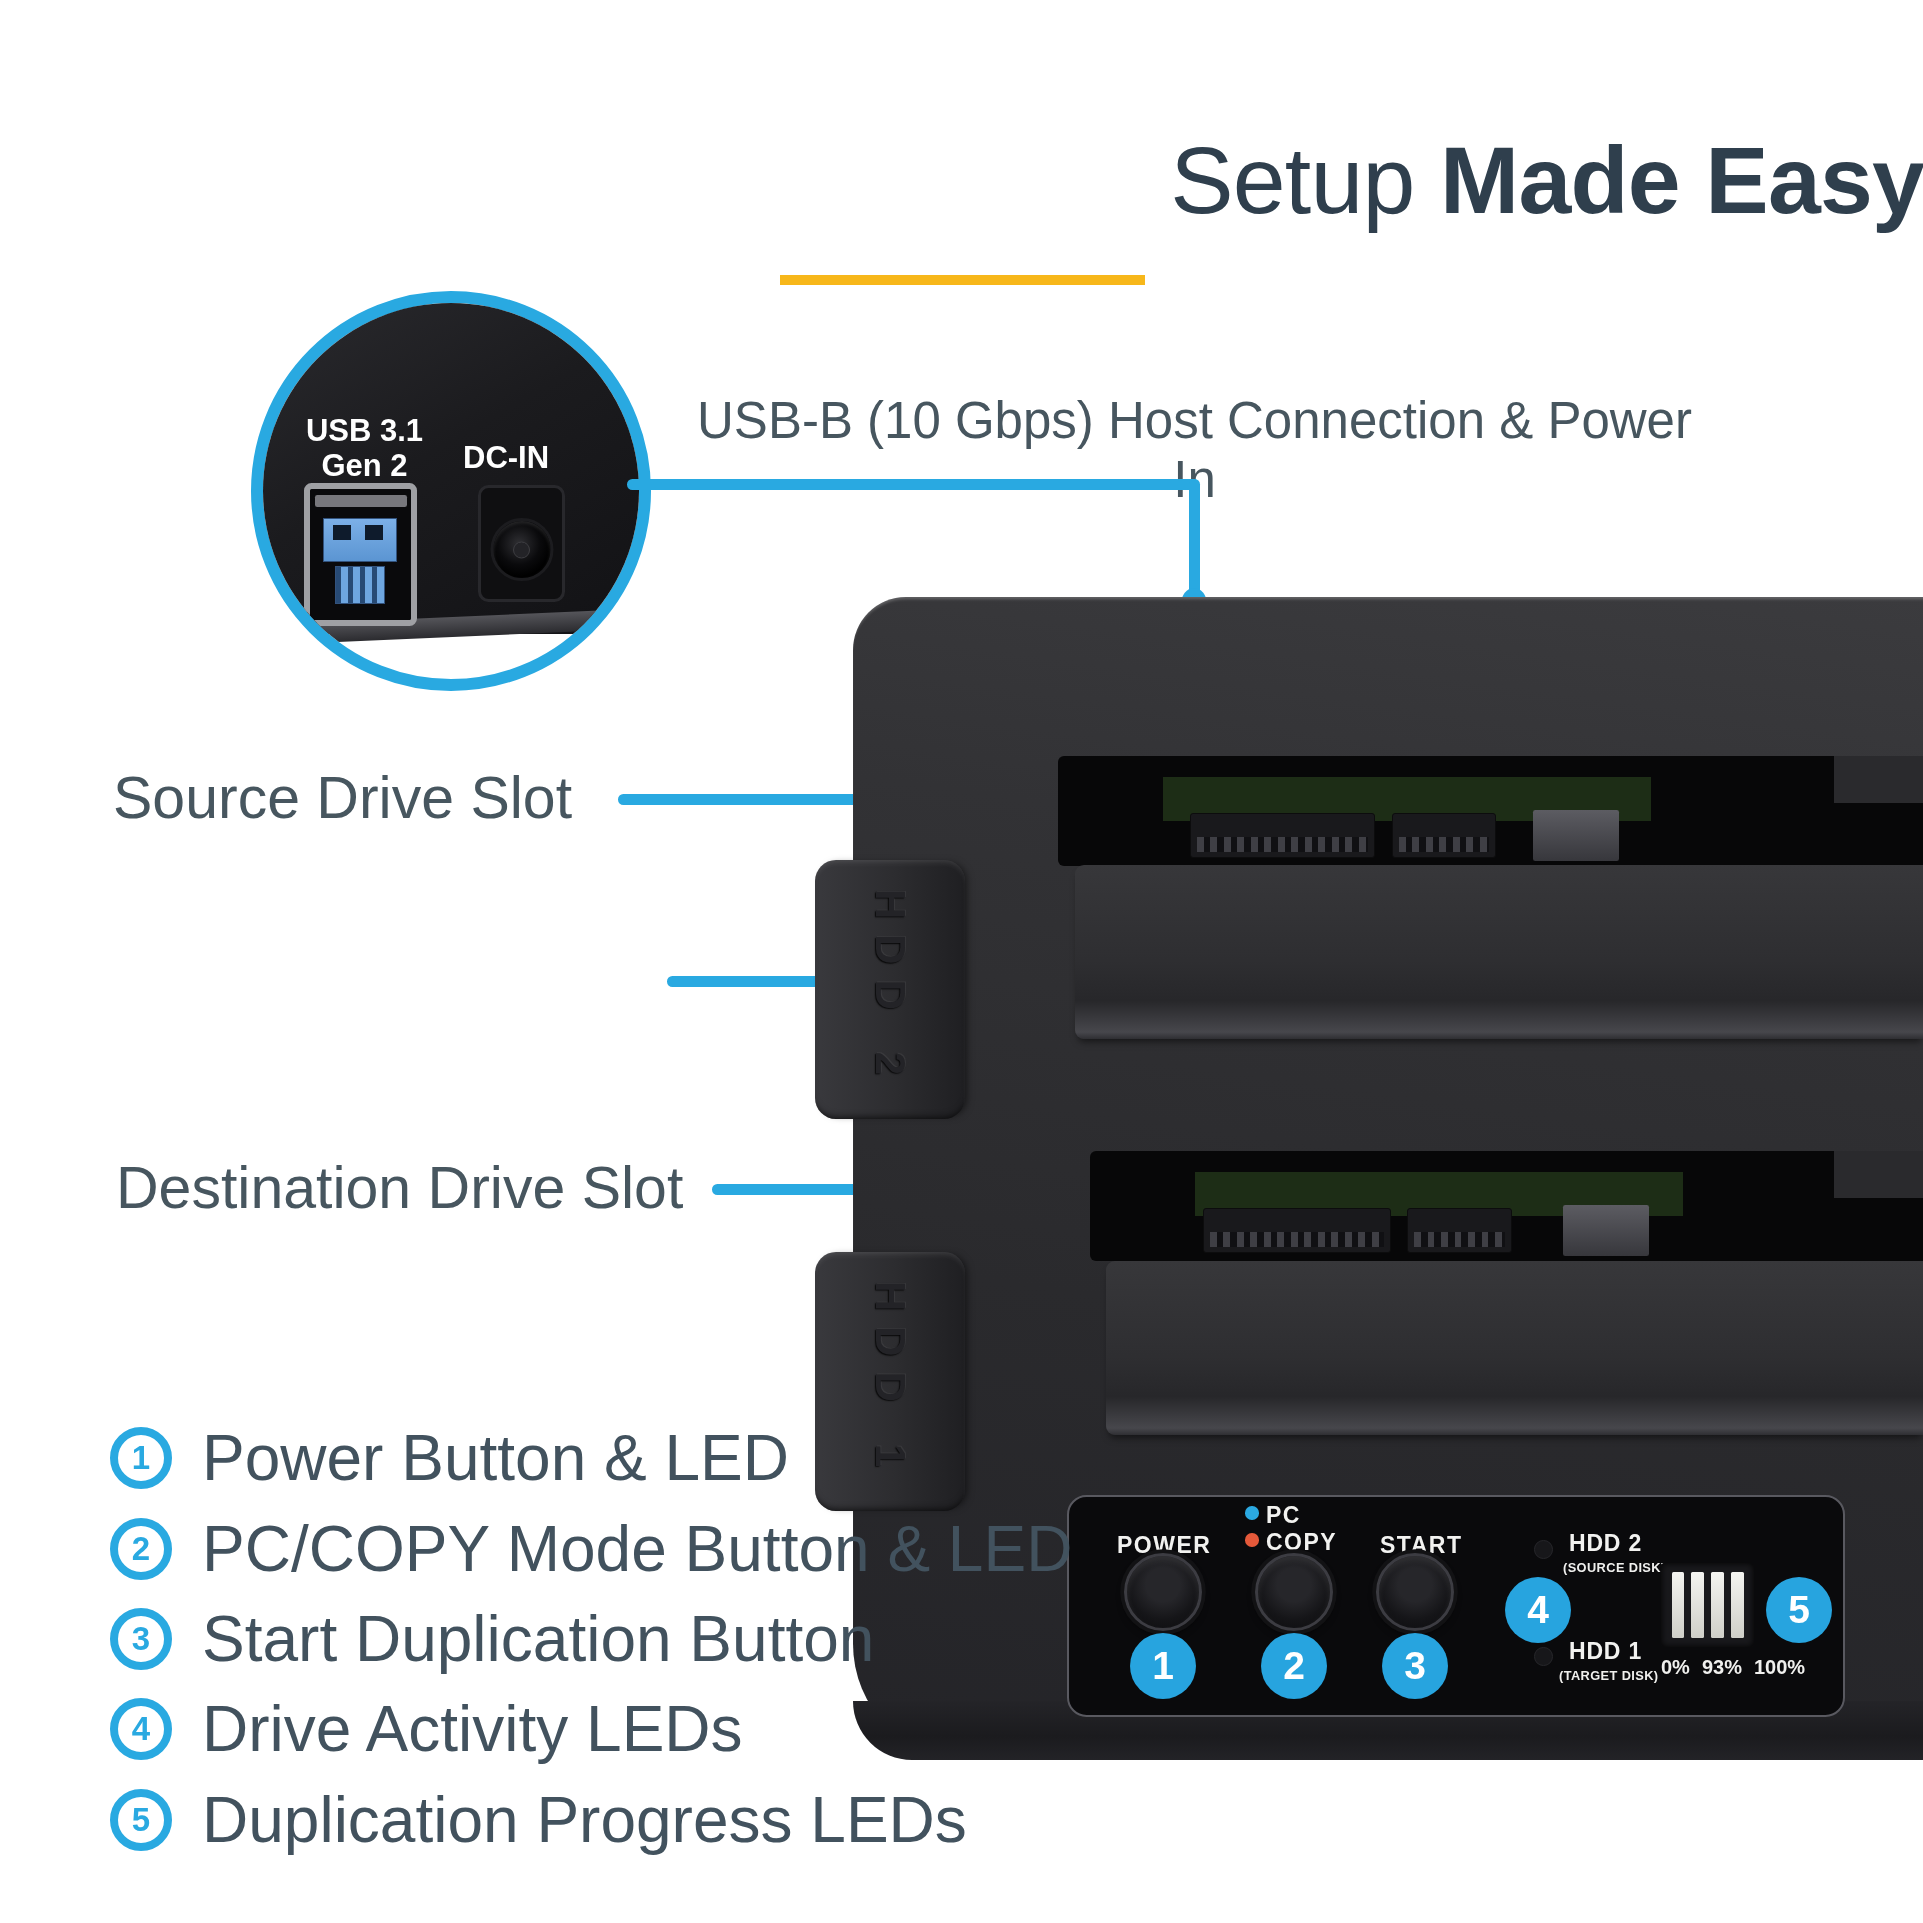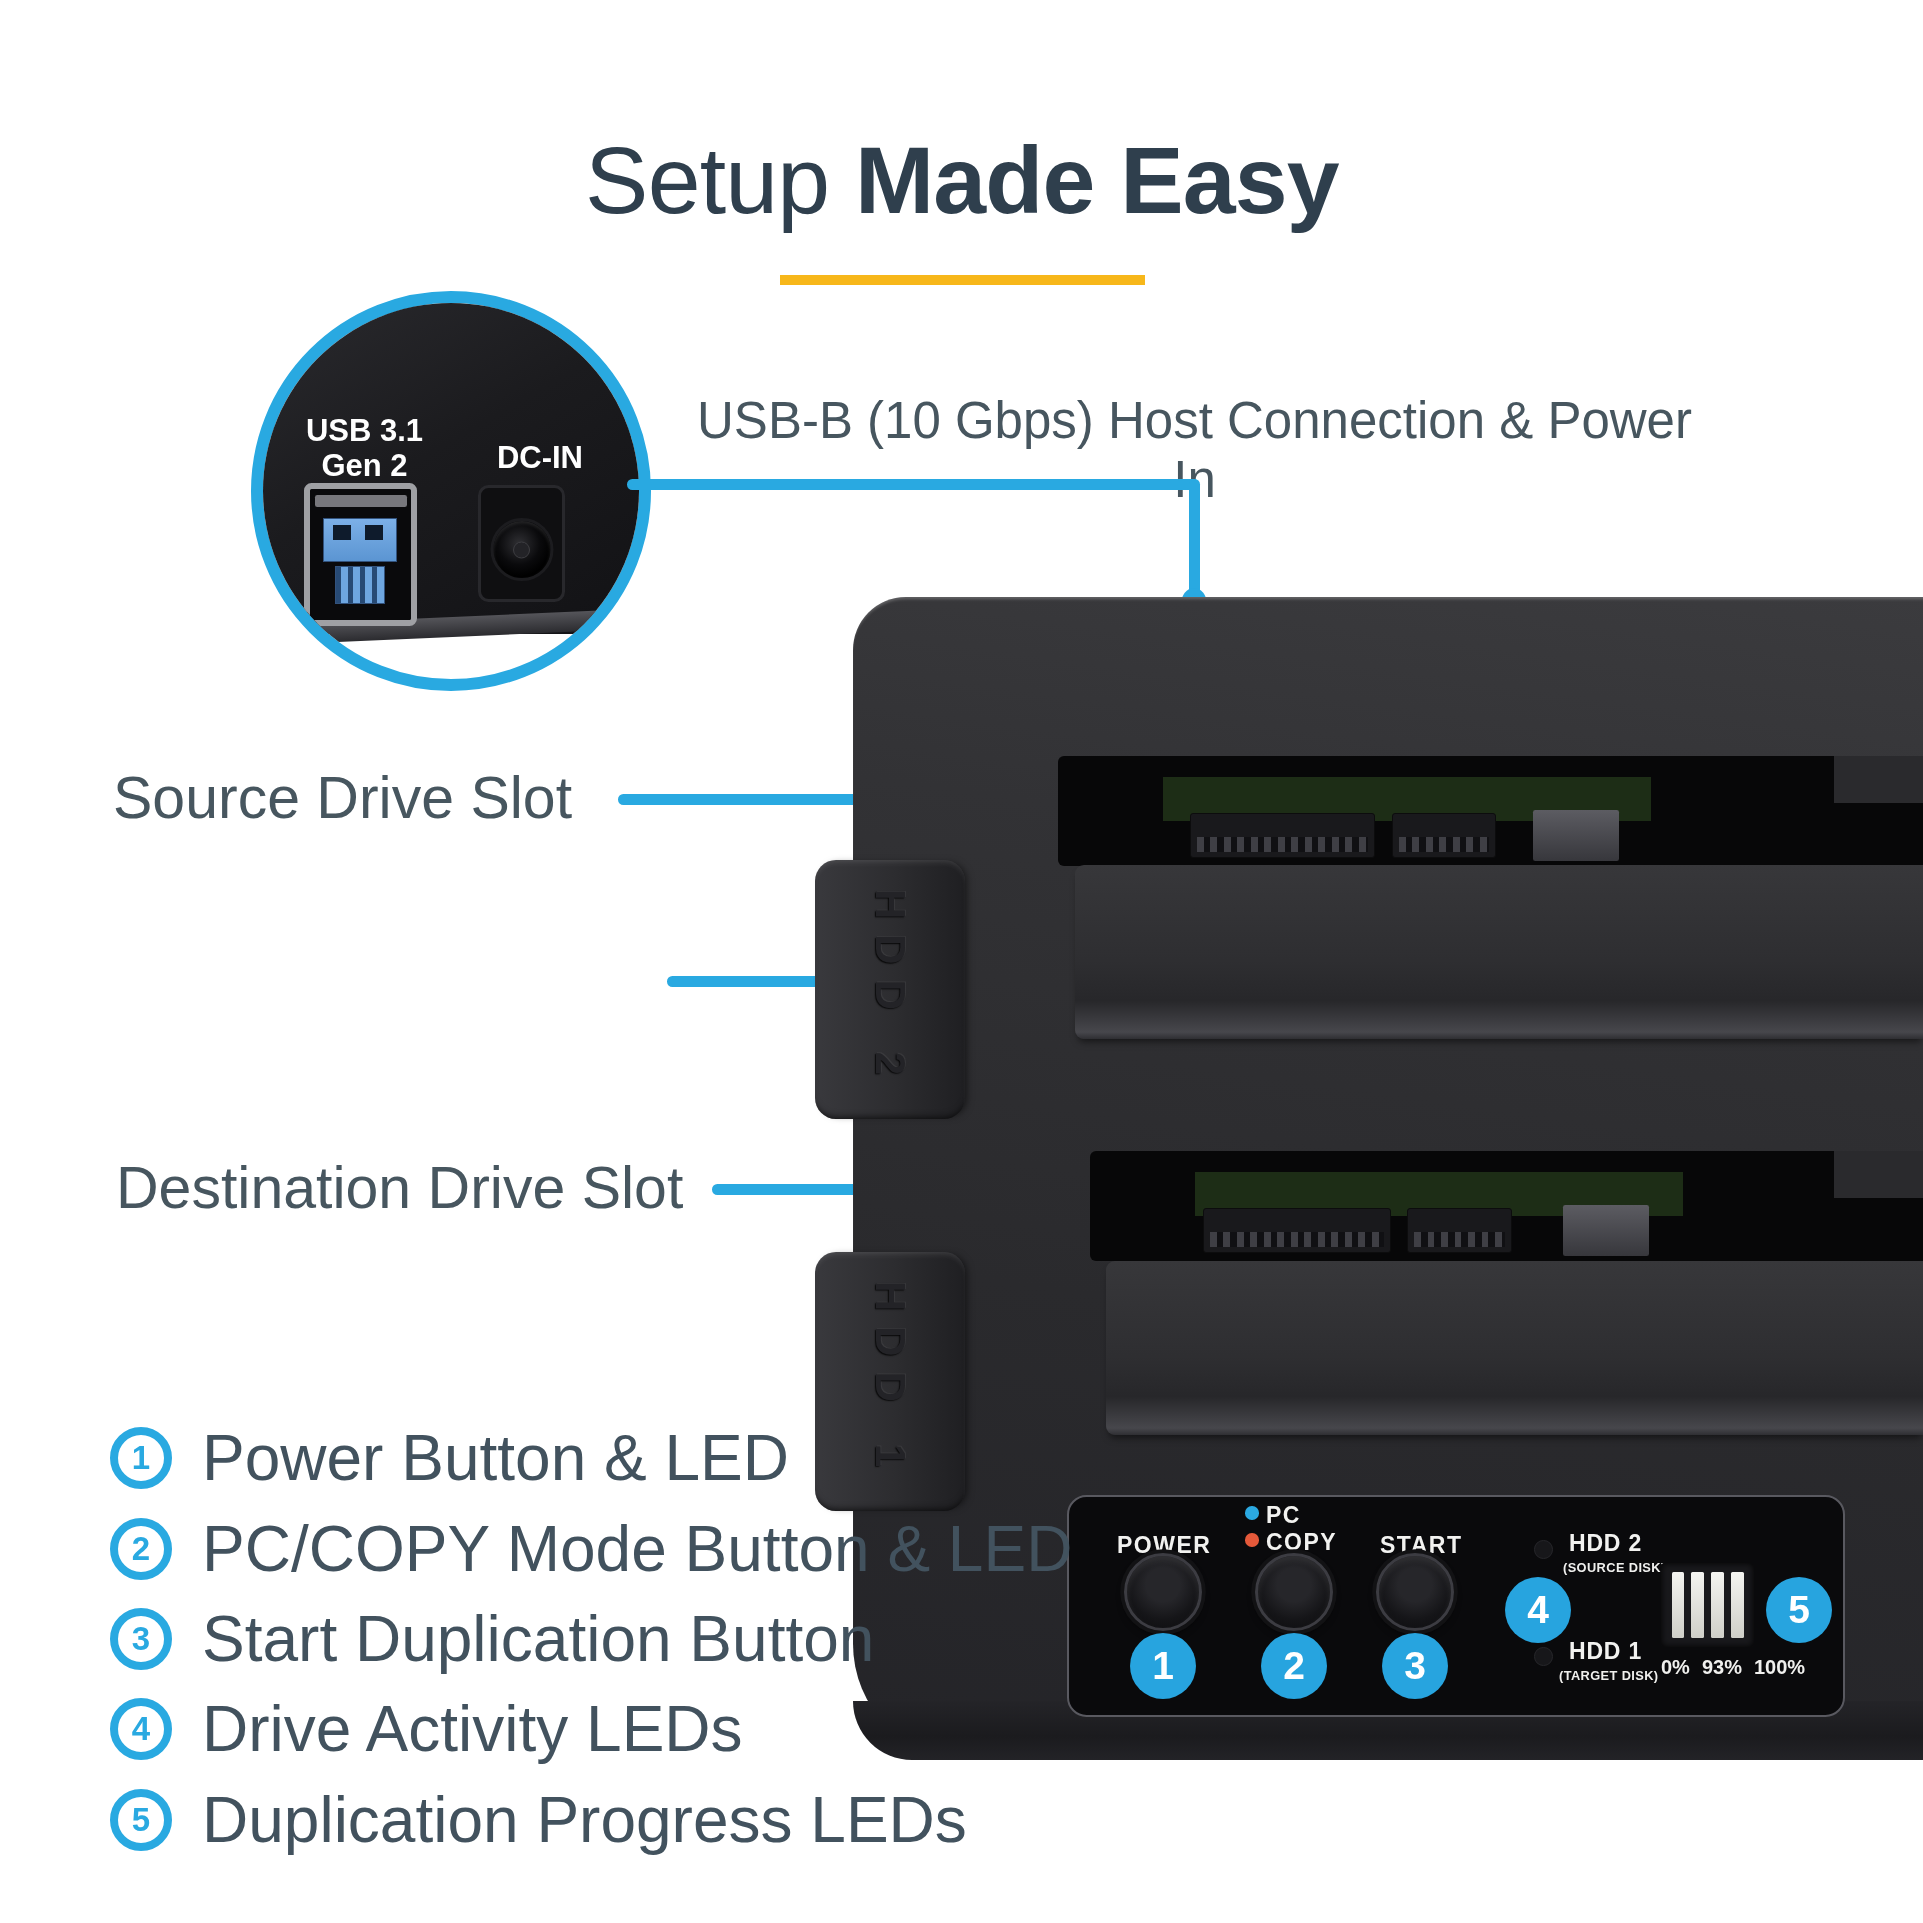--- a/index.html
+++ b/index.html
@@ -1,35 +1,35 @@
 <!DOCTYPE html>
 <html style="font-size:12px"><head>
 <meta charset="utf-8">
 <style>
   html,body{margin:0;padding:0;background:#ffffff;}
   #canvas{position:relative;width:1924px;height:1924px;background:#ffffff;overflow:hidden;
           font-family:"Liberation Sans",sans-serif;}
   .abs{position:absolute;}
 
   
-  .page-title{left:0;top:126px;width:100%;text-align:center;font-size:95px;color:#2f3f4d;letter-spacing:-0.8px;}
+  .page-title{left:0;top:126px;width:100%;text-align:right;font-size:95px;color:#2f3f4d;letter-spacing:-0.8px;}
   .page-title .light{font-weight:300;}
   .page-title .strong{font-weight:700;}
   .title-underline{left:780px;top:275px;width:365px;height:9.8px;background:#f7b71a;}
 
   
   .inset{left:251px;top:291px;width:400px;height:400px;border:12.8px solid #29a9e1;border-radius:50%;
          background:#fff;overflow:hidden;box-sizing:border-box;}
   .inset-black{position:absolute;left:-1.5px;top:-1.5px;width:379px;height:332px;
                background:linear-gradient(150deg,#2a2a2e 0%,#1b1b1e 45%,#121215 100%);}
   .inset-bevel{position:absolute;left:-9px;top:314px;width:394px;height:19.5px;
                background:linear-gradient(180deg,#55555a,#2b2b2f);transform:rotate(-2.5deg);}
   .inset-usb-label{position:absolute;left:22.5px;top:110px;width:158px;text-align:center;color:#fff;
                    font-weight:700;font-size:31px;line-height:35px;}
-  .inset-dc-label{position:absolute;left:200px;top:137px;width:120px;text-align:right;color:#fff;
+  .inset-dc-label{position:absolute;left:200px;top:137px;width:120px;text-align:left;color:#fff;
                   font-weight:700;font-size:31px;}
   .usb-port{position:absolute;left:41px;top:180px;width:113px;height:143px;border:6px solid #9fa0a4;
             border-radius:7.5px;background:#0a0a0c;box-sizing:border-box;}
   .usb-topbar{position:absolute;left:4.5px;right:4.5px;top:6px;height:12px;background:#77777c;border-radius:2.3px;}
   .tongue-top{position:absolute;left:12.8px;top:28.6px;width:74px;height:44px;background:linear-gradient(180deg,#7cb0e8,#5b95d2);
               border:1.5px solid #32527d;box-sizing:border-box;}
   .tongue-top::before{content:"";position:absolute;left:9px;top:6px;width:18px;height:15px;background:#0e1b2c;
               box-shadow:32px 0 0 #0e1b2c;}
   .tongue-bot{position:absolute;left:25px;top:77px;width:50px;height:38px;border:1.5px solid #32527d;box-sizing:border-box;
               background:repeating-linear-gradient(90deg,#274a75 0 5.3px,#6ea6e0 5.3px 12px);}

